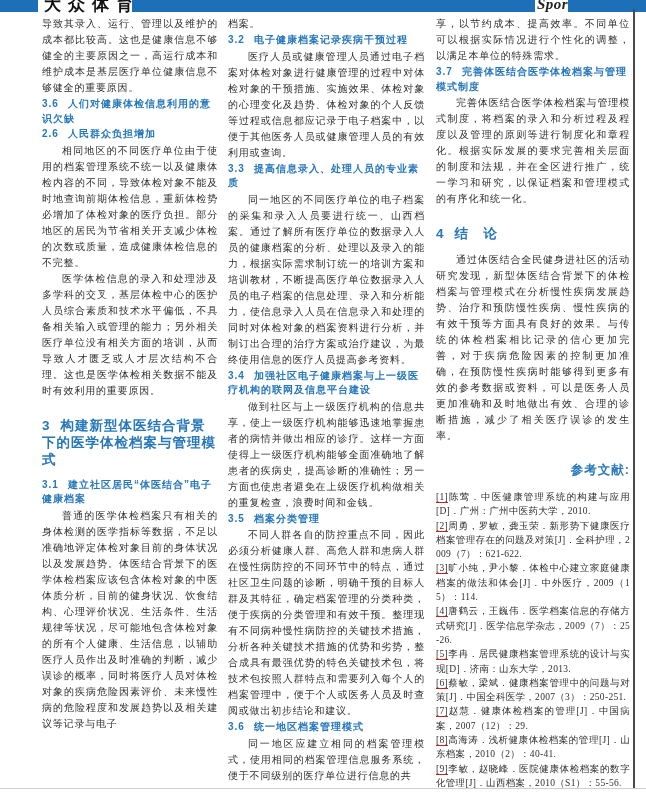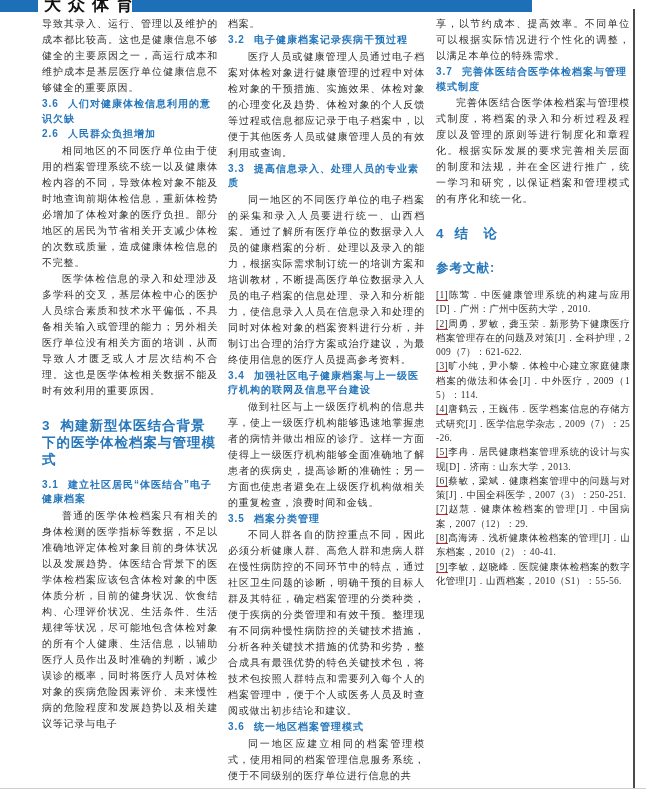--- a/index.html
+++ b/index.html
@@ -9,21 +9,21 @@
     --body:#2e2e2e;
   }
   *{margin:0;padding:0;box-sizing:border-box;}
   html,body{background:#ffffff;}
   body{
     width:646px;height:794px;position:relative;overflow:hidden;
     font-family:"Liberation Serif","DejaVu Serif",serif;
     color:var(--body);
   }
   
-  .masthead{position:absolute;top:0;left:0;width:532px;height:13px;overflow:hidden;}
+  .masthead{position:absolute;top:0;left:0;width:646px;height:13px;overflow:hidden;}
   .bar{position:absolute;top:0;height:12px;background:var(--accent);}
   .bar-left{left:0;width:38px;}
   .bar-mid{left:132px;width:403px;}
   .bar-right{left:568px;width:78px;}
   .mast-title{
     position:absolute;left:44px;top:-7px;width:90px;
     font-family:"Liberation Sans","DejaVu Sans",sans-serif;
     font-weight:bold;font-size:17px;letter-spacing:7px;color:#111;white-space:nowrap;
   }
   .mast-sport{
@@ -53,21 +53,21 @@
   .h3 .num{margin-right:9px;letter-spacing:1px;}
   .h1{
     font-family:"Liberation Sans","DejaVu Sans",sans-serif;
     color:var(--heading);font-weight:bold;font-size:13.5px;line-height:17px;
     letter-spacing:1px;margin:18px 0 10px;word-break:break-all;
   }
   .h1 .num{margin-right:10px;}
   .href{
     font-family:"Liberation Sans","DejaVu Sans",sans-serif;
     color:var(--heading);font-weight:bold;font-size:12.5px;line-height:16px;
-    letter-spacing:1px;margin:18px 0 12px;
+    letter-spacing:1px;margin:18px 0 12px;text-align:right;
   }
   .ref-p{
     font-size:9.5px;line-height:14.3px;letter-spacing:0.3px;
     text-align:justify;text-justify:inter-character;word-break:break-all;
   }
   .ref-num{border-bottom:1.5px solid var(--refmark);}
 </style>
 </head>
 <body>
 
@@ -101,20 +101,21 @@
       <div class="h3"><span class="num">3.5</span>档案分类管理</div>
       <p class="body-p indent">不同人群各自的防控重点不同，因此必须分析健康人群、高危人群和患病人群在慢性病防控的不同环节中的特点，通过社区卫生问题的诊断，明确干预的目标人群及其特征，确定档案管理的分类种类，便于疾病的分类管理和有效干预。整理现有不同病种慢性病防控的关键技术措施，分析各种关键技术措施的优势和劣势，整合成具有最强优势的特色关键技术包，将技术包按照人群特点和需要列入每个人的档案管理中，便于个人或医务人员及时查阅或做出初步结论和建议。</p>
       <div class="h3"><span class="num">3.6</span>统一地区档案管理模式</div>
       <p class="body-p indent">同一地区应建立相同的档案管理模式，使用相同的档案管理信息服务系统，便于不同级别的医疗单位进行信息的共</p>
     </div>
   <div class="col col3">
       <p class="body-p">享，以节约成本、提高效率。不同单位可以根据实际情况进行个性化的调整，以满足本单位的特殊需求。</p>
       <div class="h3"><span class="num">3.7</span>完善体医结合医学体检档案与管理模式制度</div>
       <p class="body-p indent">完善体医结合医学体检档案与管理模式制度，将档案的录入和分析过程及程度以及管理的原则等进行制度化和章程化。根据实际发展的要求完善相关层面的制度和法规，并在全区进行推广，统一学习和研究，以保证档案和管理模式的有序化和统一化。</p>
       <div class="h1"><span class="num">4</span>结　论</div>
+      <p class="body-p indent">通过体医结合全民健身进社区的活动研究发现，新型体医结合背景下的体检档案与管理模式在分析慢性疾病发展趋势、治疗和预防慢性疾病、慢性疾病的有效干预等方面具有良好的效果。与传统的体检档案相比记录的信心更加完善，对于疾病危险因素的控制更加准确，在预防慢性疾病时能够得到更多有效的参考数据或资料，可以是医务人员更加准确和及时地做出有效、合理的诊断措施，减少了相关医疗误诊的发生率。</p>
       <div class="href">参考文献:</div>
       <p class="ref-p"><span class="ref-num">[1]</span>陈莺．中医健康管理系统的构建与应用[D]．广州：广州中医药大学，2010.</p>
       <p class="ref-p"><span class="ref-num">[2]</span>周勇，罗敏，龚玉荣．新形势下健康医疗档案管理存在的问题及对策[J]．全科护理，2009（7）：621-622.</p>
       <p class="ref-p"><span class="ref-num">[3]</span>旷小纯，尹小黎．体检中心建立家庭健康档案的做法和体会[J]．中外医疗，2009（15）：114.</p>
       <p class="ref-p"><span class="ref-num">[4]</span>唐鹤云，王巍伟．医学档案信息的存储方式研究[J]．医学信息学杂志，2009（7）：25-26.</p>
       <p class="ref-p"><span class="ref-num">[5]</span>李冉．居民健康档案管理系统的设计与实现[D]．济南：山东大学，2013.</p>
       <p class="ref-p"><span class="ref-num">[6]</span>蔡敏，梁斌．健康档案管理中的问题与对策[J]．中国全科医学，2007（3）：250-251.</p>
       <p class="ref-p"><span class="ref-num">[7]</span>赵慧．健康体检档案的管理[J]．中国病案，2007（12）：29.</p>
       <p class="ref-p"><span class="ref-num">[8]</span>高海涛．浅析健康体检档案的管理[J]．山东档案，2010（2）：40-41.</p>
       <p class="ref-p"><span class="ref-num">[9]</span>李敏，赵晓峰．医院健康体检档案的数字化管理[J]．山西档案，2010（S1）：55-56.</p>

